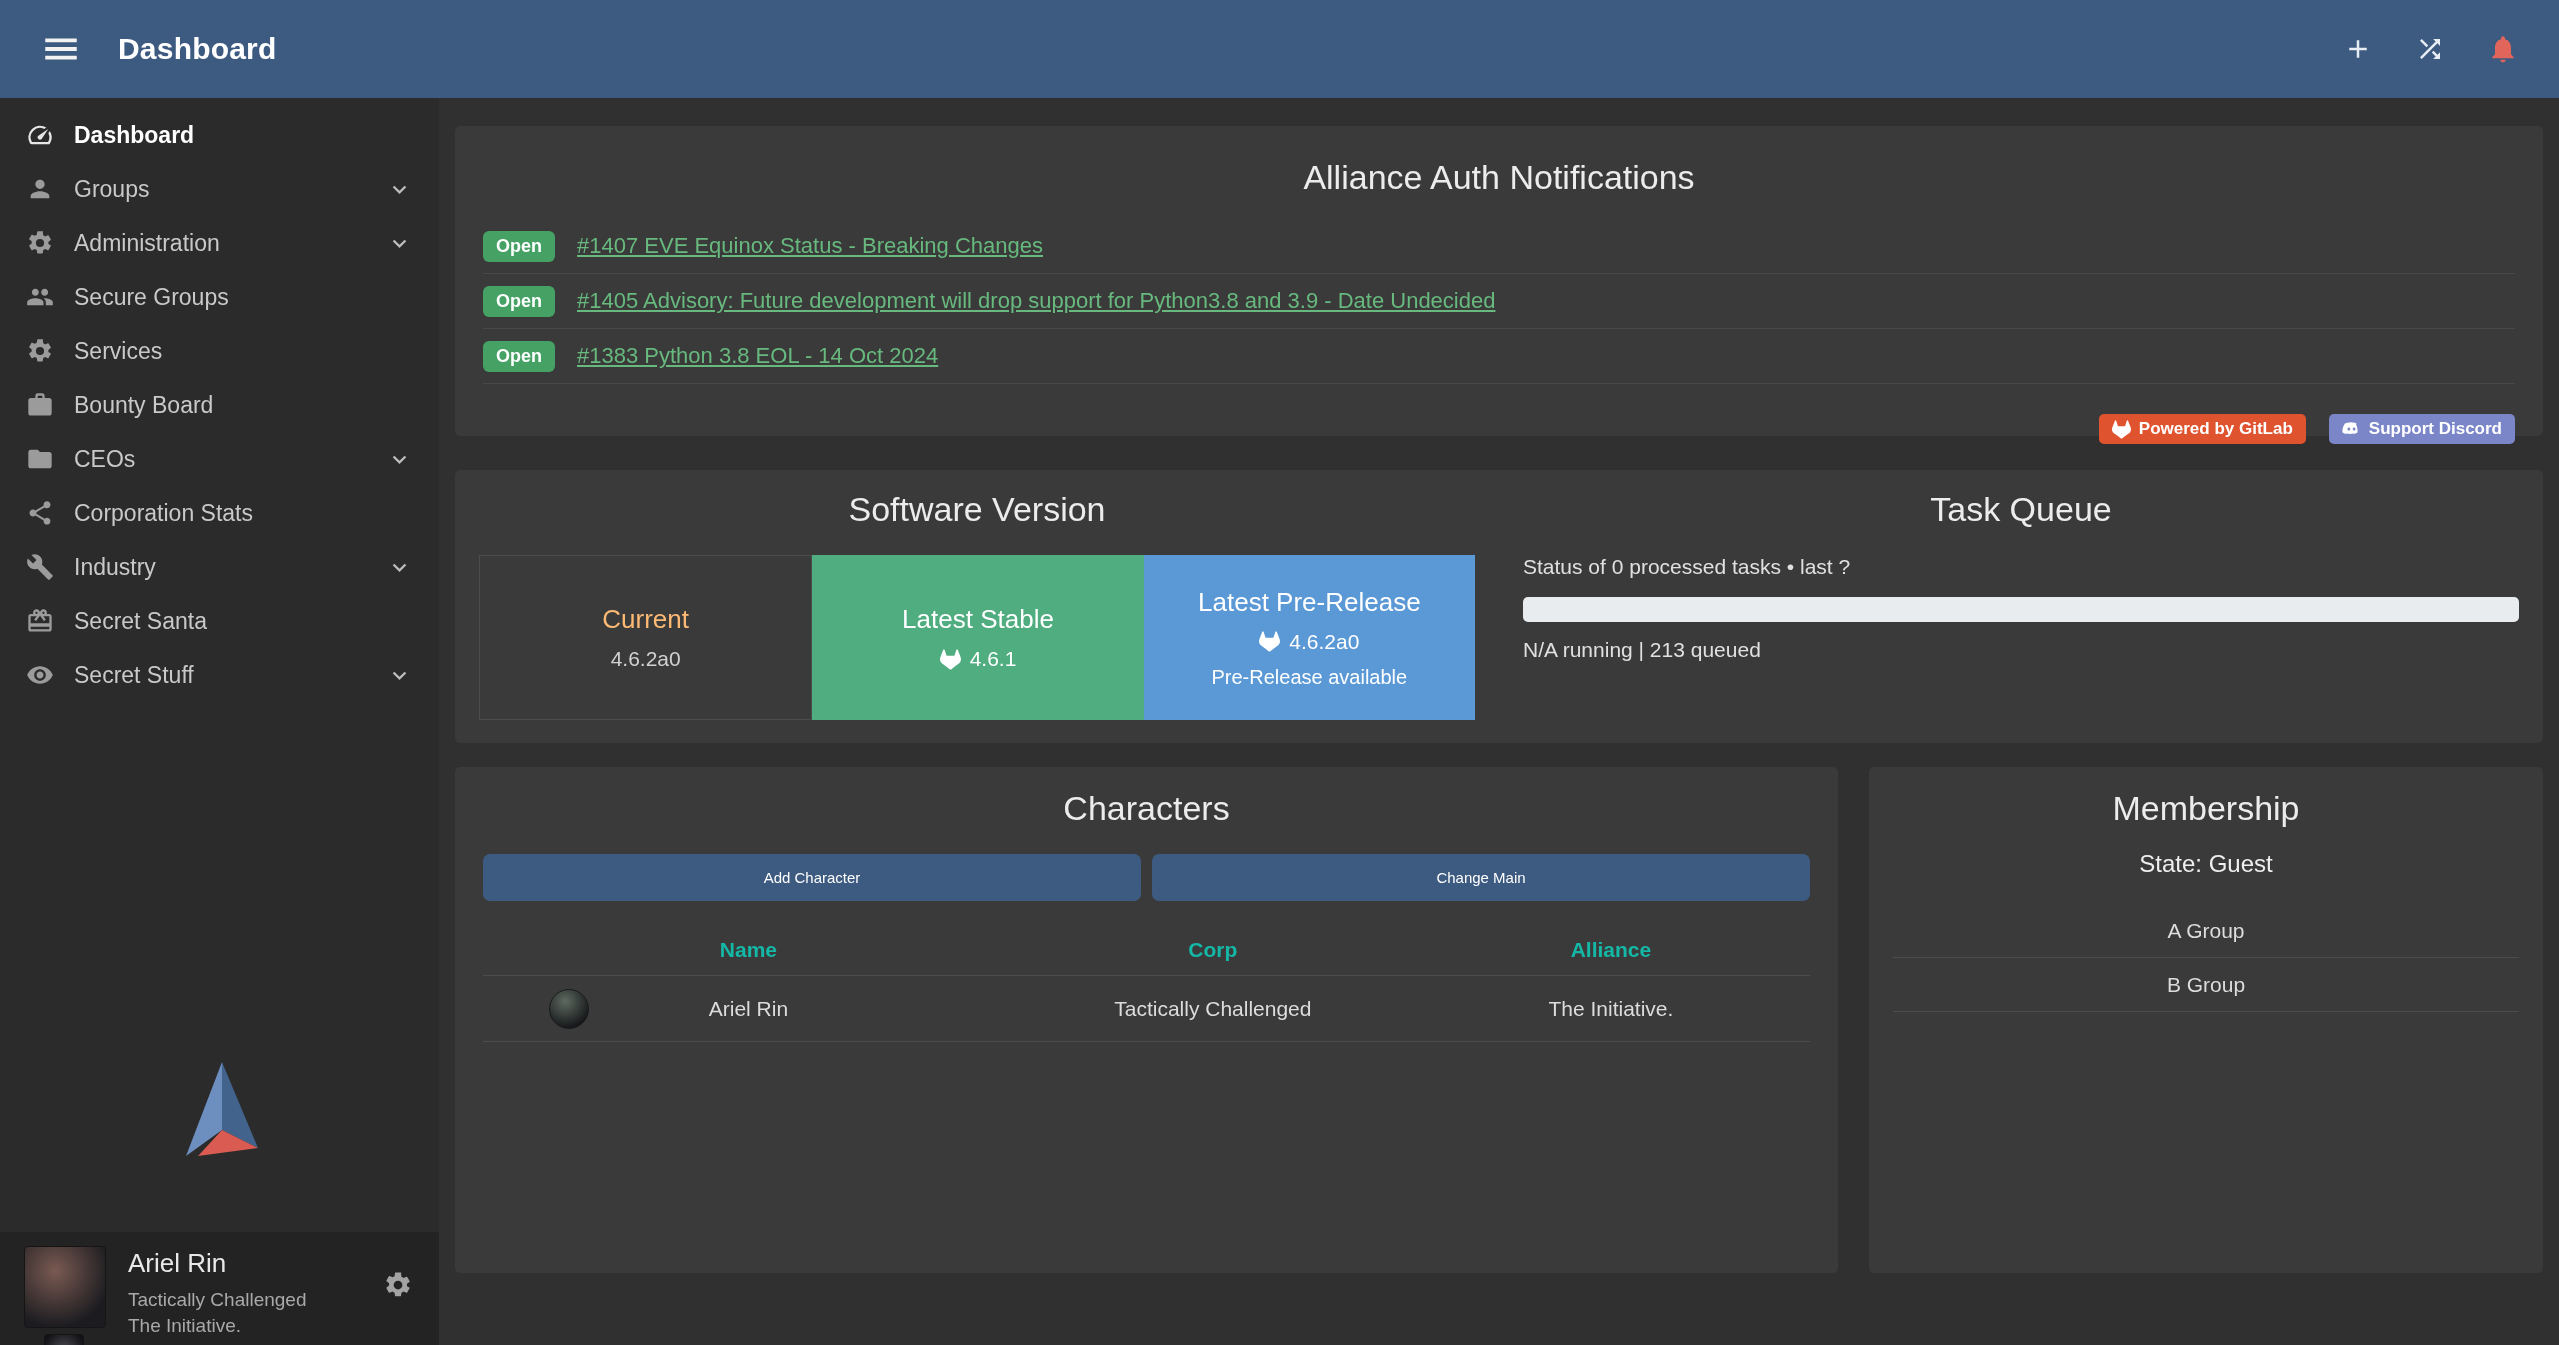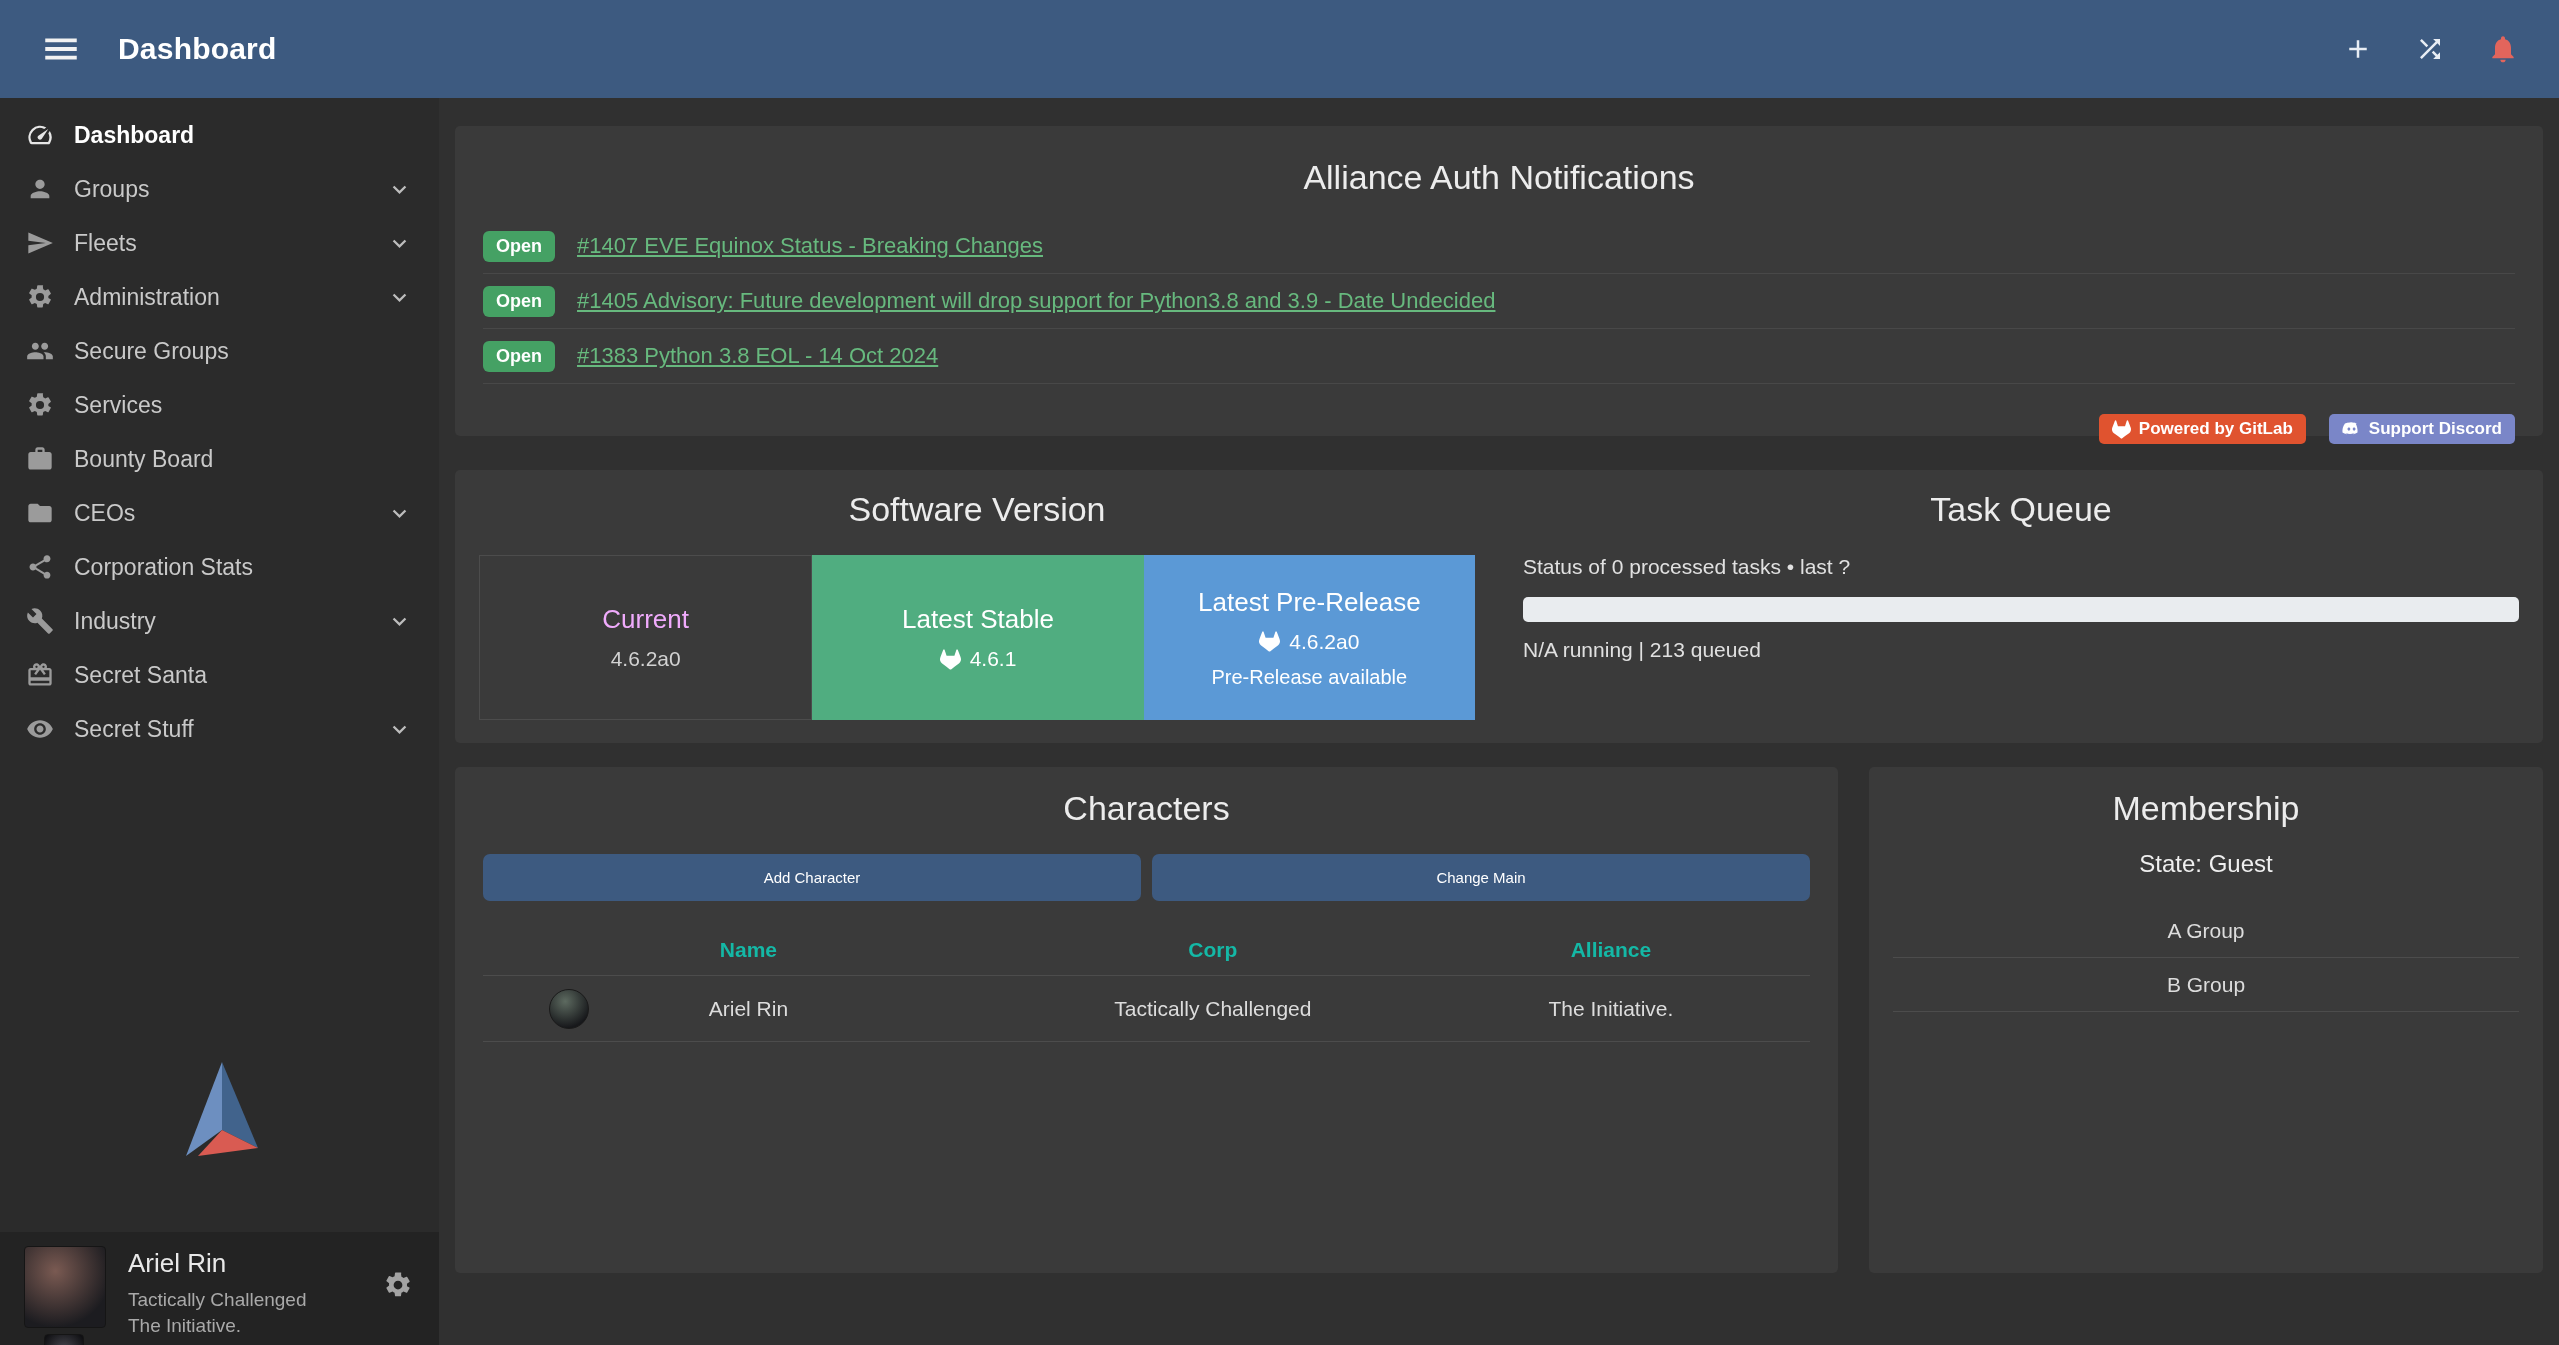--- a/index.html
+++ b/index.html
@@ -90,21 +90,21 @@
   .v-col { width:50%; padding:20px 24px 0 24px; }
   .v-col .panel-title { margin-bottom:26px; }
   .ver-table { display:flex; width:100%; height:165px; }
   .ver-cell {
     flex:1 1 0; display:flex; flex-direction:column; justify-content:center; align-items:center;
     gap:12px; text-align:center;
   }
   .ver-cell.current { border:1px solid #4c4c4c; }
   .ver-cell.stable { background:#50ad80; }
   .ver-cell.prerelease { background:#5b99d6; }
-  .ver-head { font-size:26px; color:#f0abfc; }
+  .ver-head { font-size:26px; color:#fdba74; }
   .ver-cell.stable .ver-head, .ver-cell.prerelease .ver-head { color:#ffffff; }
   .ver-line { display:flex; align-items:center; gap:9px; font-size:21px; color:#d2d2d2; }
   .ver-cell.stable .ver-line, .ver-cell.prerelease .ver-line { color:#ffffff; }
   .ver-line .bic { width:21px; height:21px; color:#ffffff; }
   .ver-note { font-size:20px; color:#ffffff; }
 
   .tq-status { font-size:21px; color:#e0e0e0; margin:14px 0 18px 0; }
   .tq-bar { height:25px; background:#e9ecef; border-radius:5px; overflow:hidden; }
   .tq-fill { height:100%; width:0%; background:#50ad80; }
   .tq-queue { font-size:21px; color:#e0e0e0; margin-top:16px; }
@@ -241,29 +241,20 @@
       <div class="side-item">
         <svg class="ic">
             <use href="#i-person"></use>
           </svg>
         <span>Groups</span>
         <svg class="chev">
             <use href="#i-chev"></use>
           </svg>
       </div>
 
-      <div class="side-item">
-        <svg class="ic">
-            <use href="#i-rocket"></use>
-          </svg>
-        <span>Fleets</span>
-        <svg class="chev">
-            <use href="#i-chev"></use>
-          </svg>
-      </div>
 
       <div class="side-item">
         <svg class="ic">
             <use href="#i-gear"></use>
           </svg>
         <span>Administration</span>
         <svg class="chev">
             <use href="#i-chev"></use>
           </svg>
       </div>

